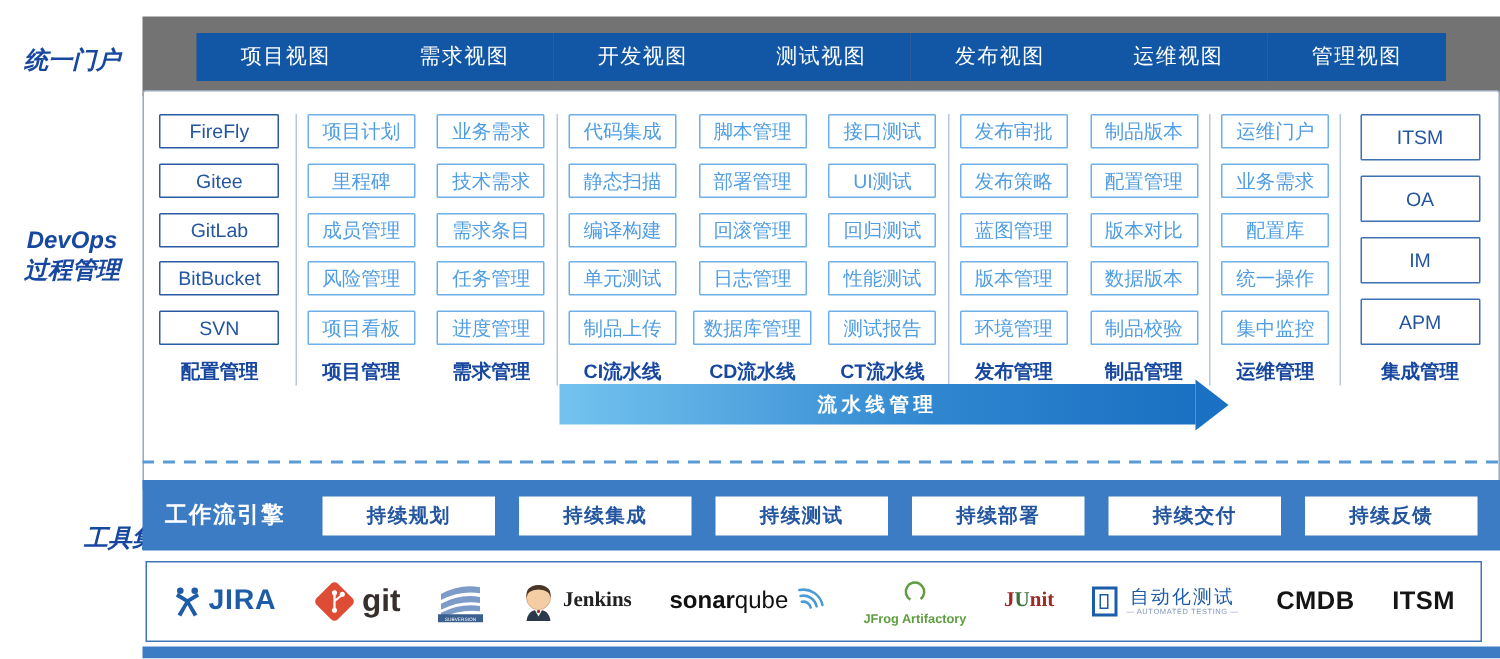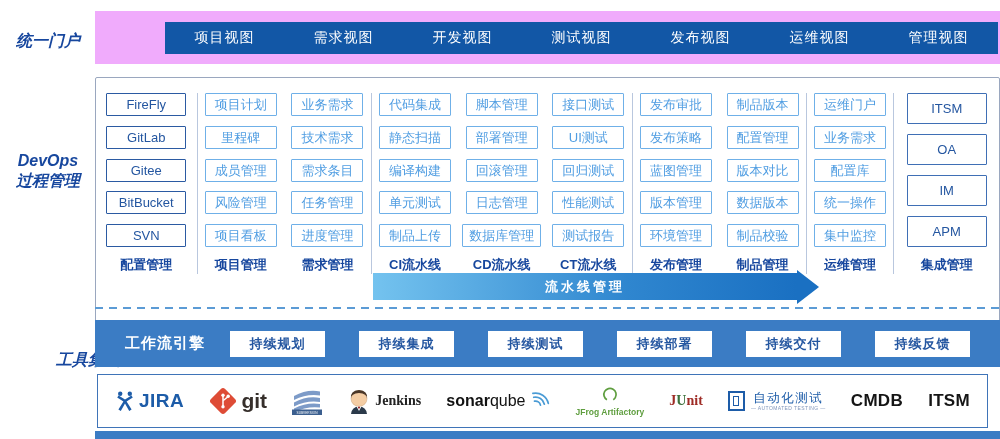--- a/index.html
+++ b/index.html
@@ -12,30 +12,30 @@
   .side-label{
     position:absolute;left:0;width:96px;text-align:center;
     font-weight:bold;font-style:italic;color:#17479e;font-size:16px;line-height:20px;
   }
   #lbl-portal{top:31px;}
   #lbl-process{top:151px;}
   #lbl-tools{top:350px;padding-left:40px;}
   
   .top-bar{
     position:absolute;left:95px;top:11px;width:905px;height:53px;
-    background:#f0abfc;display:flex;align-items:center;justify-content:flex-end;
+    background:#737373;display:flex;align-items:center;justify-content:center;
     box-sizing:border-box;padding:0 2px;
   }
   .view-btn{
     width:119px;height:32px;background:#1257a6;color:#ffffff;font-size:14px;
     display:flex;align-items:center;justify-content:center;letter-spacing:1px;cursor:pointer;
   }
   
   .panel{
-    position:absolute;left:95px;top:77px;width:905px;height:268px;
+    position:absolute;left:95px;top:60px;width:905px;height:268px;
     box-sizing:border-box;border:1px solid #9aa7bf;border-radius:2px;background:#fff;
   }
   .cols{display:flex;height:181px;margin-top:15px;}
   .col{flex:87 1 0;display:flex;flex-direction:column;align-items:center;min-width:0;}
   .col.first{flex:101 1 0;}
   .col.last{flex:105 1 0;}
   .col.sep{border-right:1px solid #b9c7de;}
   .rows{height:155px;display:flex;flex-direction:column;justify-content:space-between;align-items:center;}
   .box{
     box-sizing:border-box;height:23px;line-height:21px;border:1px solid;border-radius:1px;
@@ -59,26 +59,26 @@
     border-top:17px solid transparent;border-bottom:17px solid transparent;
   }
   
   .dash-sep{
     position:absolute;left:95px;top:307px;width:905px;height:2px;
     background:repeating-linear-gradient(90deg,#5b9bd5 0 8px,transparent 8px 14px);
   }
   
   .wf-bar{
     position:absolute;left:95px;top:320px;width:905px;height:47px;background:#3b7cc4;
-    display:flex;align-items:center;box-sizing:border-box;padding:0 30px;
+    display:flex;align-items:center;box-sizing:border-box;padding:0 15px;
   }
   .wf-label{color:#fff;font-size:15px;font-weight:bold;letter-spacing:1px;white-space:nowrap;}
   .stages{flex:1;display:flex;justify-content:space-between;margin-left:25px;}
   .stage-btn{
-    width:95px;height:26px;background:#fff;color:#2456a0;font-size:13px;font-weight:bold;
+    width:115px;height:26px;background:#fff;color:#2456a0;font-size:13px;font-weight:bold;
     display:flex;align-items:center;justify-content:center;letter-spacing:1px;cursor:pointer;
   }
   
   .logo-box{
     position:absolute;left:97px;top:374px;width:891px;height:54px;box-sizing:border-box;
     border:1px solid #3f74b8;background:#fff;
     display:flex;align-items:center;justify-content:space-between;padding:0 17px;
   }
   .logo{display:flex;align-items:center;gap:4px;}
   .jira-text{font-size:19px;font-weight:bold;color:#1d5ca8;letter-spacing:0.5px;}
@@ -120,22 +120,22 @@
     <div class="view-btn">发布视图</div>
     <div class="view-btn">运维视图</div>
     <div class="view-btn">管理视图</div>
   </div>
 
 <div class="panel">
   <div class="cols">
       <div class="col style-dark first sep">
         <div class="rows">
           <div class="box">FireFly</div>
+          <div class="box">Gitee</div>
           <div class="box">GitLab</div>
-          <div class="box">Gitee</div>
           <div class="box">BitBucket</div>
           <div class="box">SVN</div>
         </div>
         <div class="footer">配置管理</div>
       </div>
       <div class="col style-light">
         <div class="rows">
           <div class="box">项目计划</div>
           <div class="box">里程碑</div>
           <div class="box">成员管理</div>

